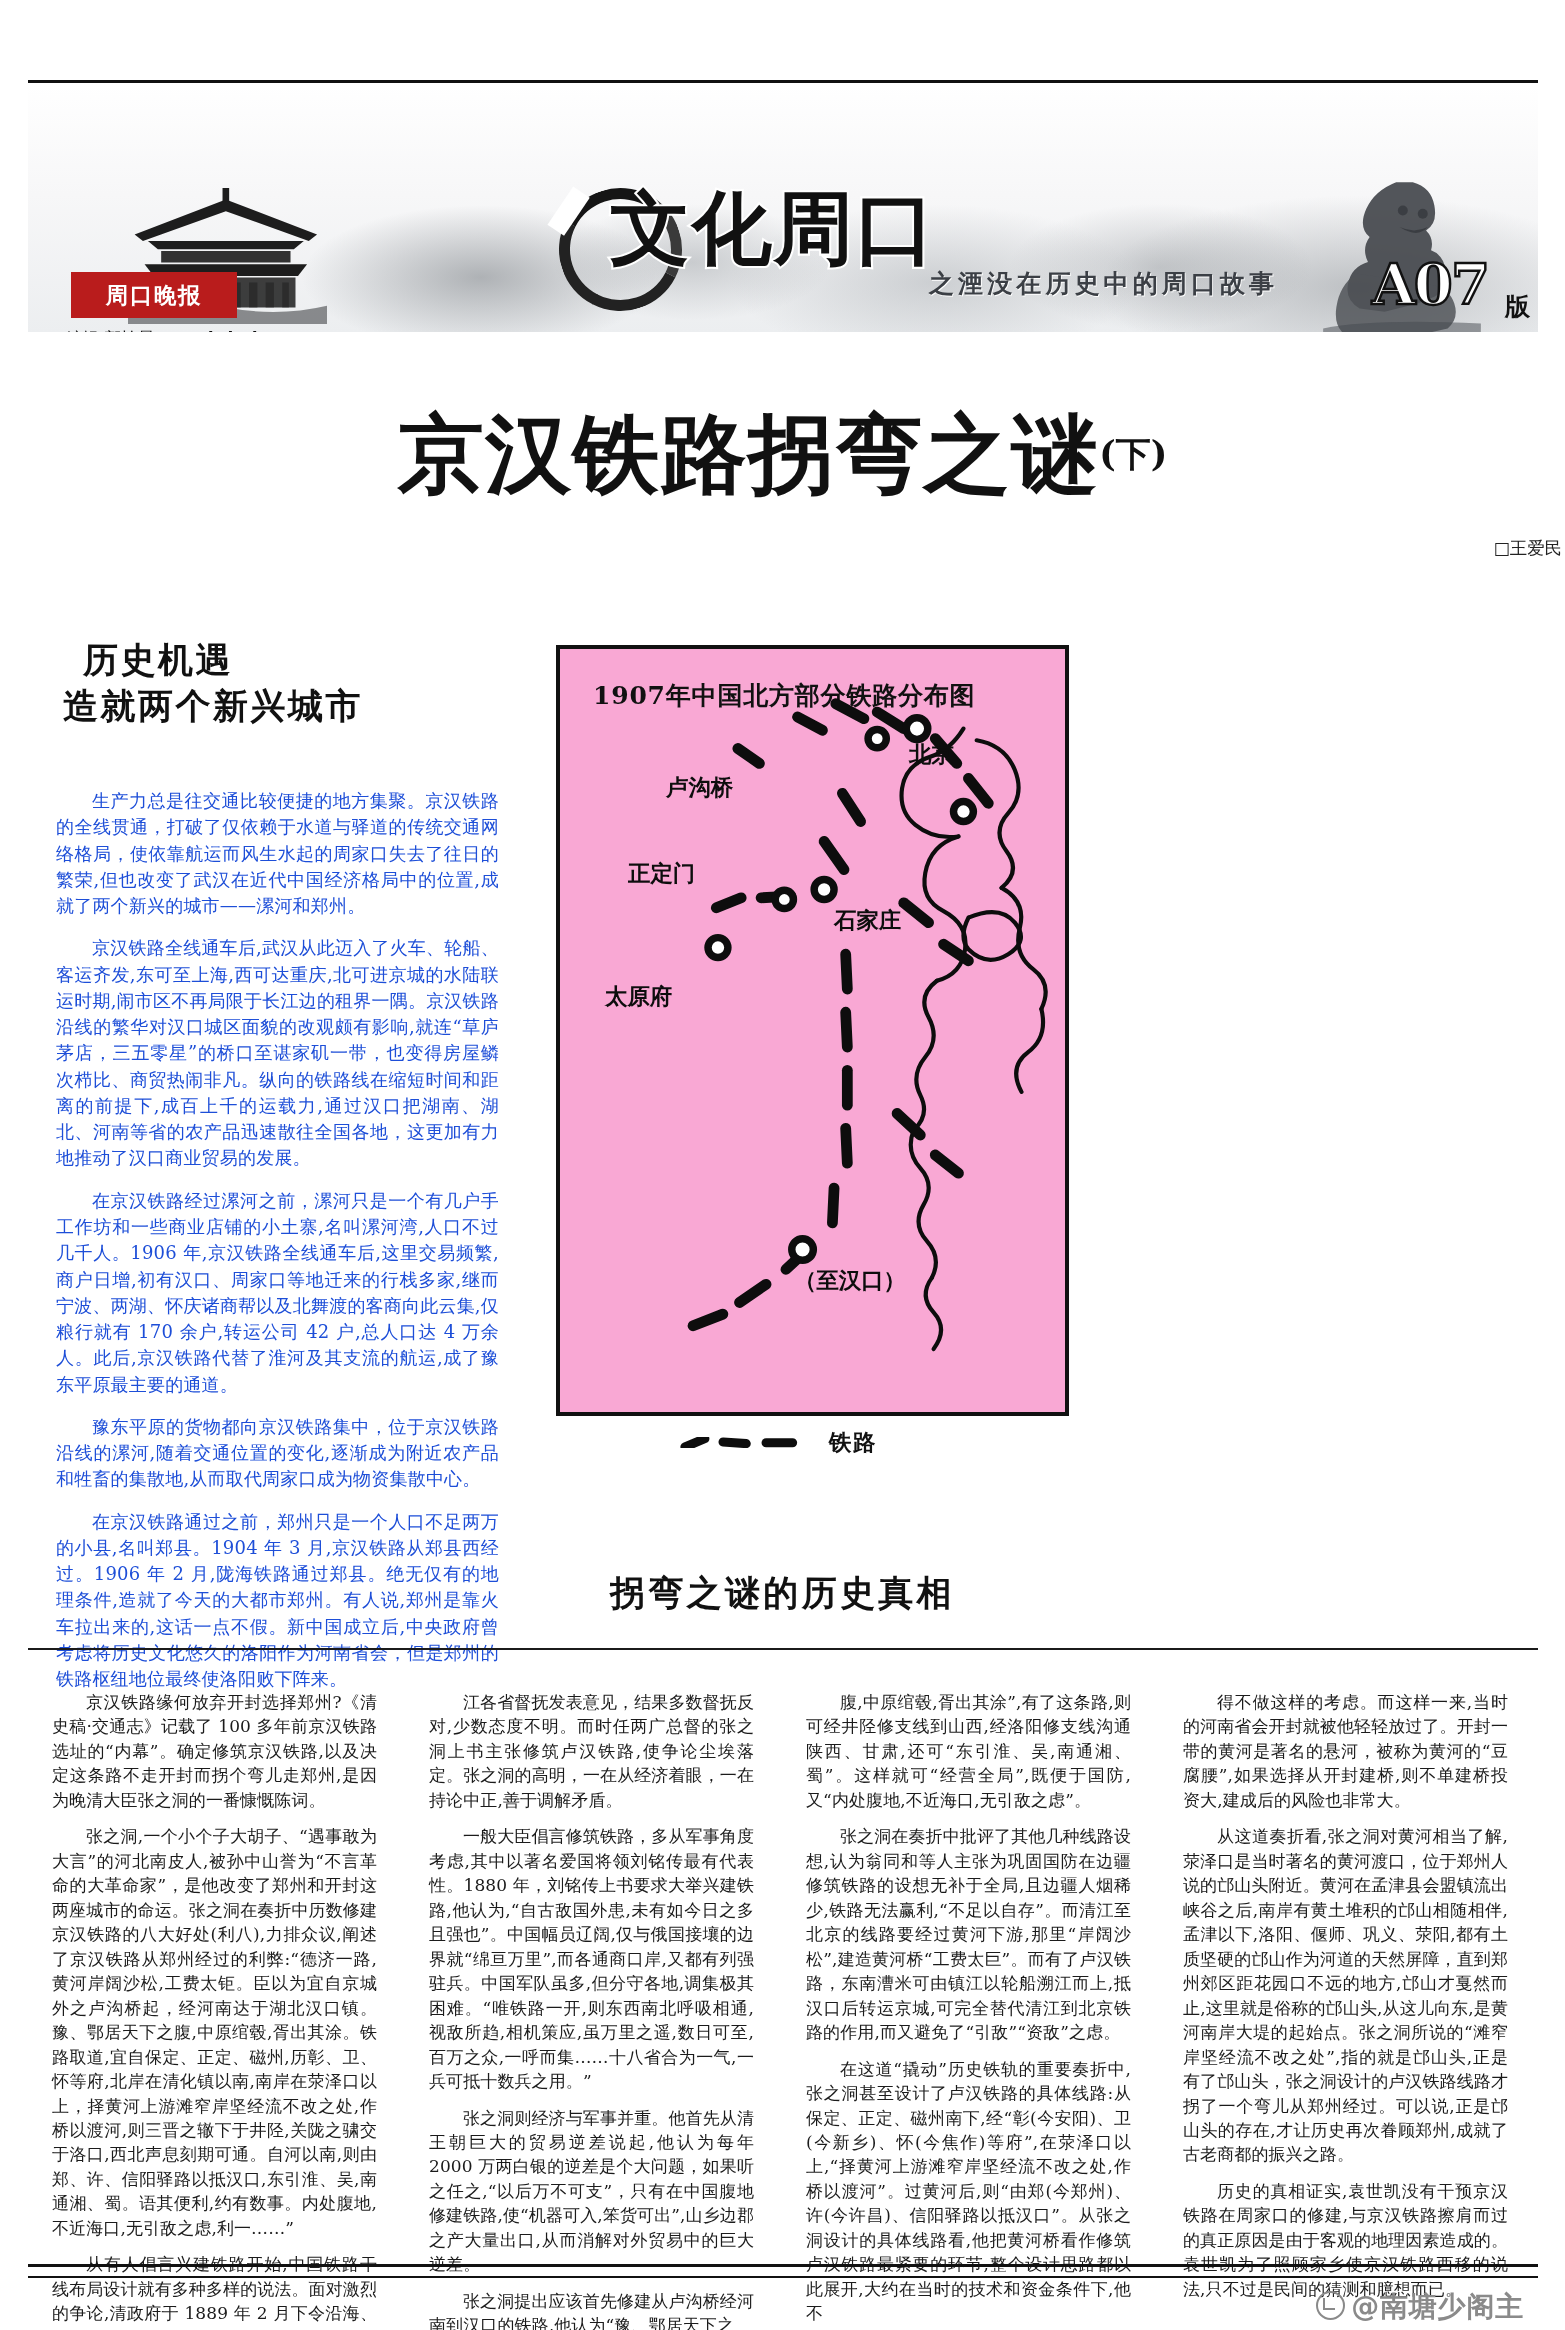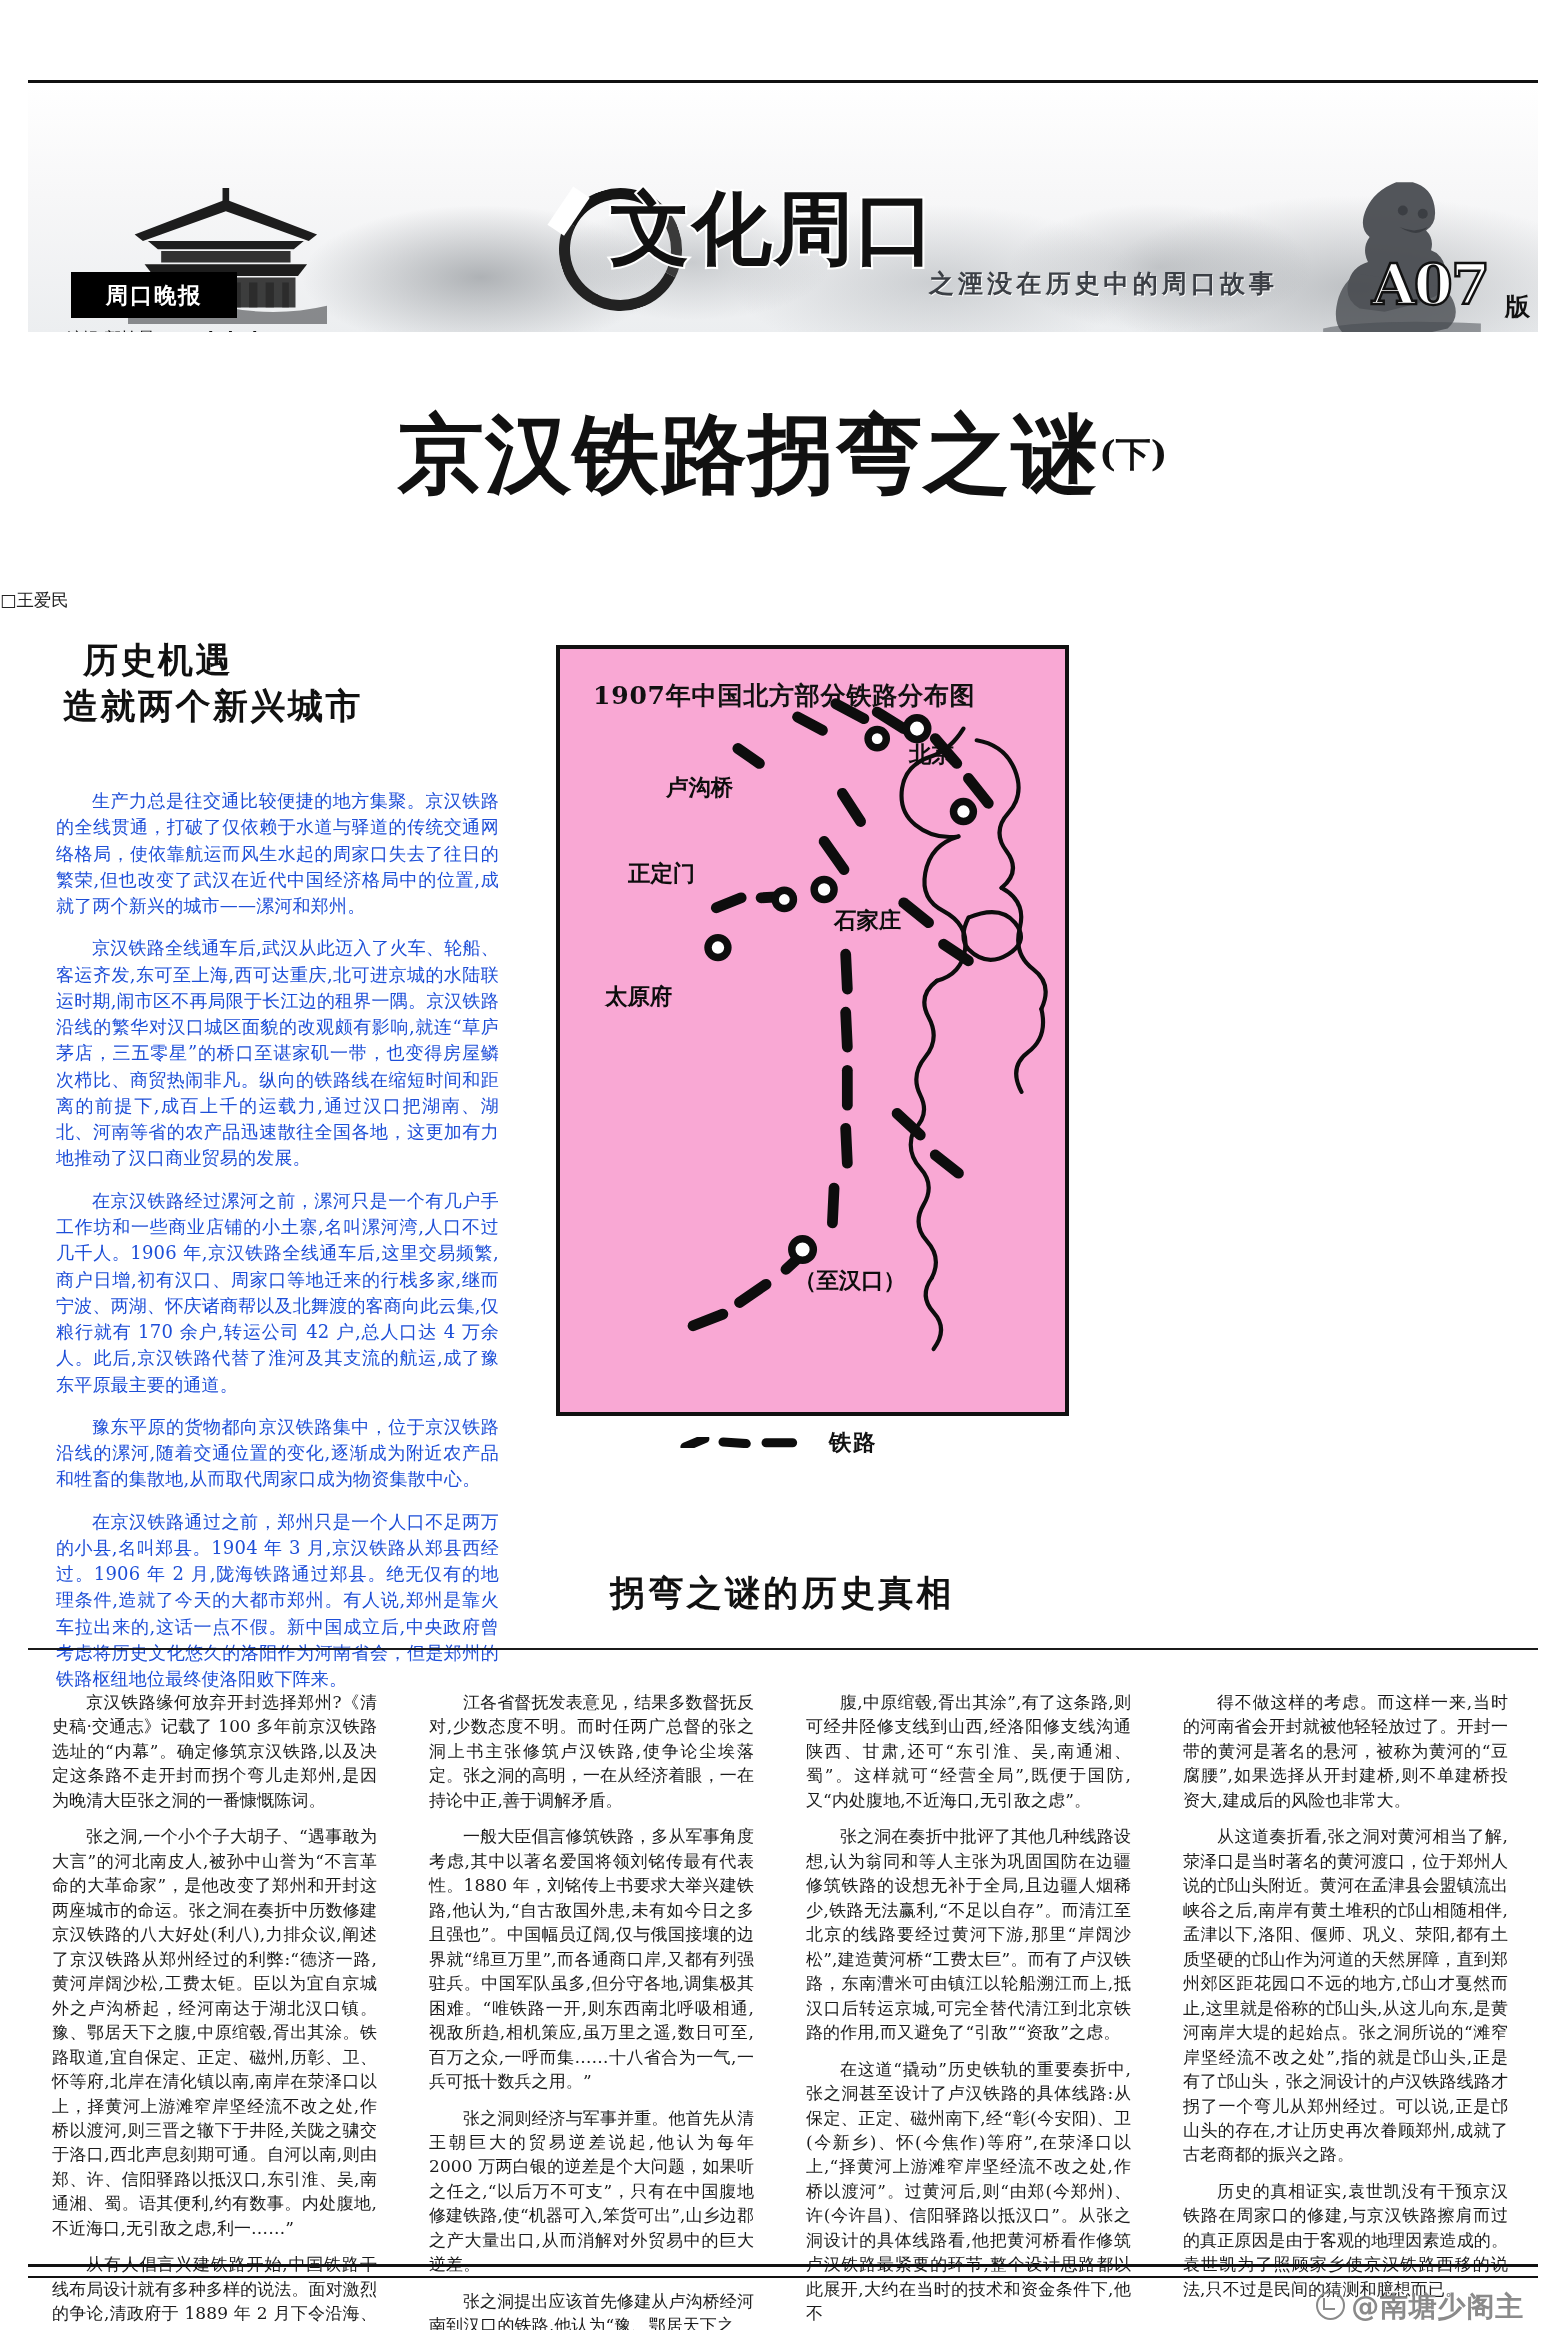--- a/index.html
+++ b/index.html
@@ -22,21 +22,21 @@
       radial-gradient(ellipse 282px 108px at 60% 80%, rgba(150,155,160,.40), rgba(255,255,255,0) 72%),
       radial-gradient(ellipse 216px 91px at 75% 74%, rgba(130,135,140,.38), rgba(255,255,255,0) 70%),
       radial-gradient(ellipse 349px 124px at 88% 82%, rgba(120,125,130,.42), rgba(255,255,255,0) 74%),
       linear-gradient(180deg,#ffffff 0%,#f7f7f8 45%,#eceef0 100%);
   }
   
   .pagoda{position:absolute;left:100px;top:100px;width:199px;height:141px;opacity:.95;}
   
   .lion{position:absolute;left:1295px;top:91px;width:158px;height:166px;opacity:.95;}
 
-  .paper-badge{position:absolute;left:43px;top:189px;width:166px;height:46px;background:#000000;
+  .paper-badge{position:absolute;left:43px;top:189px;width:166px;height:46px;background:#b91c1c;
       display:flex;align-items:center;justify-content:center;}
   .paper-badge span{color:#fff;font-family:"DejaVu Serif","Liberation Serif",serif;
       font-weight:bold;font-size:22.4px;letter-spacing:1.7px;}
 
   .editor-line{position:absolute;left:38px;top:245px;font-size:16.6px;
       font-family:"DejaVu Serif","Liberation Serif",serif;color:#111;white-space:nowrap;}
 
   .brand{position:absolute;left:531px;top:100px;width:498px;height:116px;}
   .brand-ring{position:absolute;left:0;top:5px;width:101px;height:101px;border:11.6px solid #222;
       border-radius:50%;border-right-color:#3a3a3a;border-top-color:#151515;
@@ -52,21 +52,21 @@
   .page-no{position:absolute;left:1344px;top:173px;font-size:56px;line-height:1;font-weight:bold;
       font-family:"DejaVu Serif","Liberation Serif",serif;color:#fff;
       -webkit-text-stroke:2.5px #111;letter-spacing:-1.7px;}
   .page-no-suffix{position:absolute;left:1477px;top:207px;font-size:25px;font-weight:bold;color:#111;}
 
   
   .headline{position:absolute;left:0;top:408px;width:1565px;text-align:center;}
   .headline .h1{display:inline-block;font-size:86px;line-height:1.08;font-weight:bold;color:#111;
       letter-spacing:1.7px;font-family:"DejaVu Serif","Liberation Serif",serif;}
   .headline .part{font-size:35px;vertical-align:18px;font-weight:bold;letter-spacing:0;}
-  .byline{position:absolute;left:0;top:588px;width:1562px;text-align:left;font-size:17.4px;color:#222;}
+  .byline{position:absolute;left:0;top:536px;width:1562px;text-align:right;font-size:17.4px;color:#222;}
 
   
   .sec-head{position:absolute;left:83px;top:637px;width:432px;}
   .sec-head .l1{font-size:35px;font-weight:bold;letter-spacing:2.5px;color:#111;line-height:1.32;}
   .sec-head .l2{font-size:35px;font-weight:bold;letter-spacing:2.5px;color:#111;line-height:1.32;margin-left:-20px;}
 
   .col-left{position:absolute;left:40px;top:772px;width:475px;}
   .col-left p{margin:16px;text-indent:2em;font-size:18px;line-height:1.46;text-align:justify;
       font-family:"DejaVu Serif","Liberation Serif",serif;color:#1d4ed8;
       letter-spacing:0.2px;}

